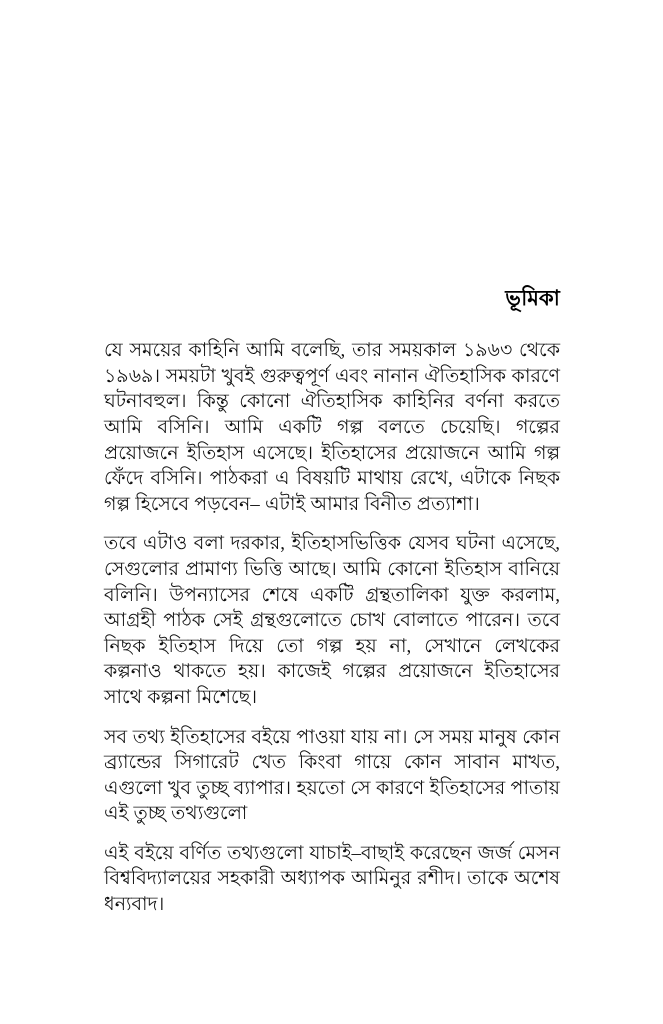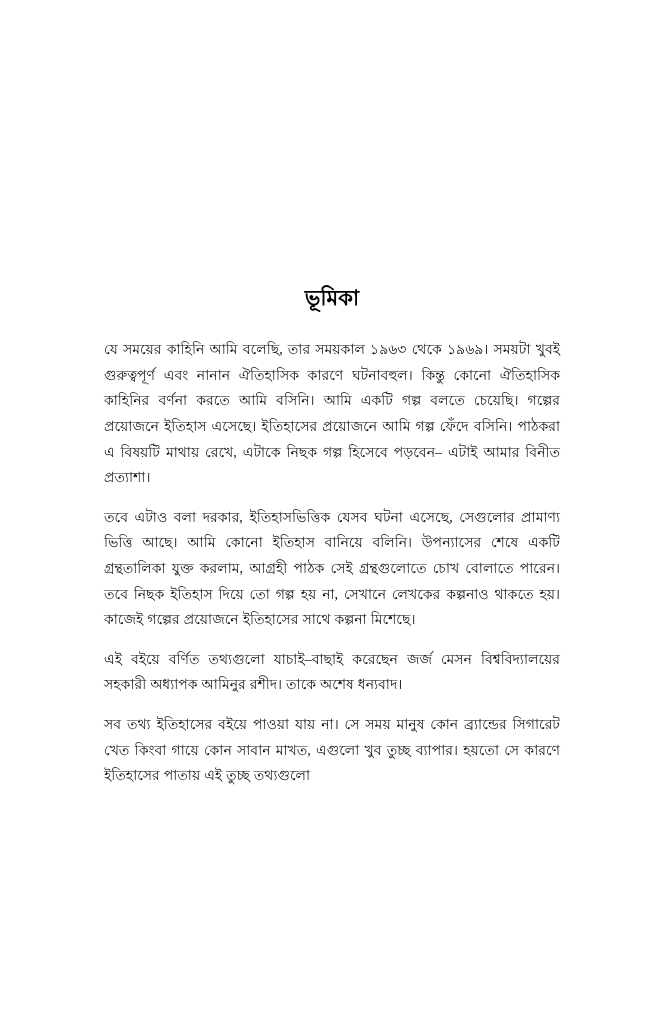--- a/index.html
+++ b/index.html
@@ -21,36 +21,36 @@
   }
 
   .content-block {
     position: absolute;
     left: 104px;
     top: 286px;
     width: 456px;
   }
 
   .chapter-title {
-    text-align: center;
+    text-align: right;
     font-size: 21px;
     font-weight: 700;
     line-height: 1.2;
     margin: 0 0 26px 0;
     color: #000000;
     letter-spacing: 0.2px;
   }
 
   .body-paragraphs {
     margin: 0;
   }
 
   .para {
     margin: 0 0 14px 0;
-    font-size: 14px;
+    font-size: 19px;
     line-height: 25.6px;
     text-align: justify;
     text-justify: inter-word;
     color: #111111;
     word-spacing: 0.5px;
   }
 
   .para:last-child {
     margin-bottom: 0;
   }
@@ -60,19 +60,19 @@
 
 <div class="page">
 
   <div class="content-block">
 
     <h1 class="chapter-title">ভূমিকা</h1>
 
     <div class="body-paragraphs">
       <p class="para">যে সময়ের কাহিনি আমি বলেছি, তার সময়কাল ১৯৬৩ থেকে ১৯৬৯। সময়টা খুবই গুরুত্বপূর্ণ এবং নানান ঐতিহাসিক কারণে ঘটনাবহুল। কিন্তু কোনো ঐতিহাসিক কাহিনির বর্ণনা করতে আমি বসিনি। আমি একটি গল্প বলতে চেয়েছি। গল্পের প্রয়োজনে ইতিহাস এসেছে। ইতিহাসের প্রয়োজনে আমি গল্প ফেঁদে বসিনি। পাঠকরা এ বিষয়টি মাথায় রেখে, এটাকে নিছক গল্প হিসেবে পড়বেন– এটাই আমার বিনীত প্রত্যাশা।</p>
       <p class="para">তবে এটাও বলা দরকার, ইতিহাসভিত্তিক যেসব ঘটনা এসেছে, সেগুলোর প্রামাণ্য ভিত্তি আছে। আমি কোনো ইতিহাস বানিয়ে বলিনি। উপন্যাসের শেষে একটি গ্রন্থতালিকা যুক্ত করলাম, আগ্রহী পাঠক সেই গ্রন্থগুলোতে চোখ বোলাতে পারেন। তবে নিছক ইতিহাস দিয়ে তো গল্প হয় না, সেখানে লেখকের কল্পনাও থাকতে হয়। কাজেই গল্পের প্রয়োজনে ইতিহাসের সাথে কল্পনা মিশেছে।</p>
+      <p class="para">সব তথ্য ইতিহাসের বইয়ে পাওয়া যায় না। সে সময় মানুষ কোন ব্র্যান্ডের সিগারেট খেত কিংবা গায়ে কোন সাবান মাখত, এগুলো খুব তুচ্ছ ব্যাপার। হয়তো সে কারণে ইতিহাসের পাতায় এই তুচ্ছ তথ্যগুলো</p>
       <p class="para">এই বইয়ে বর্ণিত তথ্যগুলো যাচাই–বাছাই করেছেন জর্জ মেসন বিশ্ববিদ্যালয়ের সহকারী অধ্যাপক আমিনুর রশীদ। তাকে অশেষ ধন্যবাদ।</p>
-      <p class="para">সব তথ্য ইতিহাসের বইয়ে পাওয়া যায় না। সে সময় মানুষ কোন ব্র্যান্ডের সিগারেট খেত কিংবা গায়ে কোন সাবান মাখত, এগুলো খুব তুচ্ছ ব্যাপার। হয়তো সে কারণে ইতিহাসের পাতায় এই তুচ্ছ তথ্যগুলো</p>
     </div>
 
   </div>
 
 </div>
 
 </body></html>

